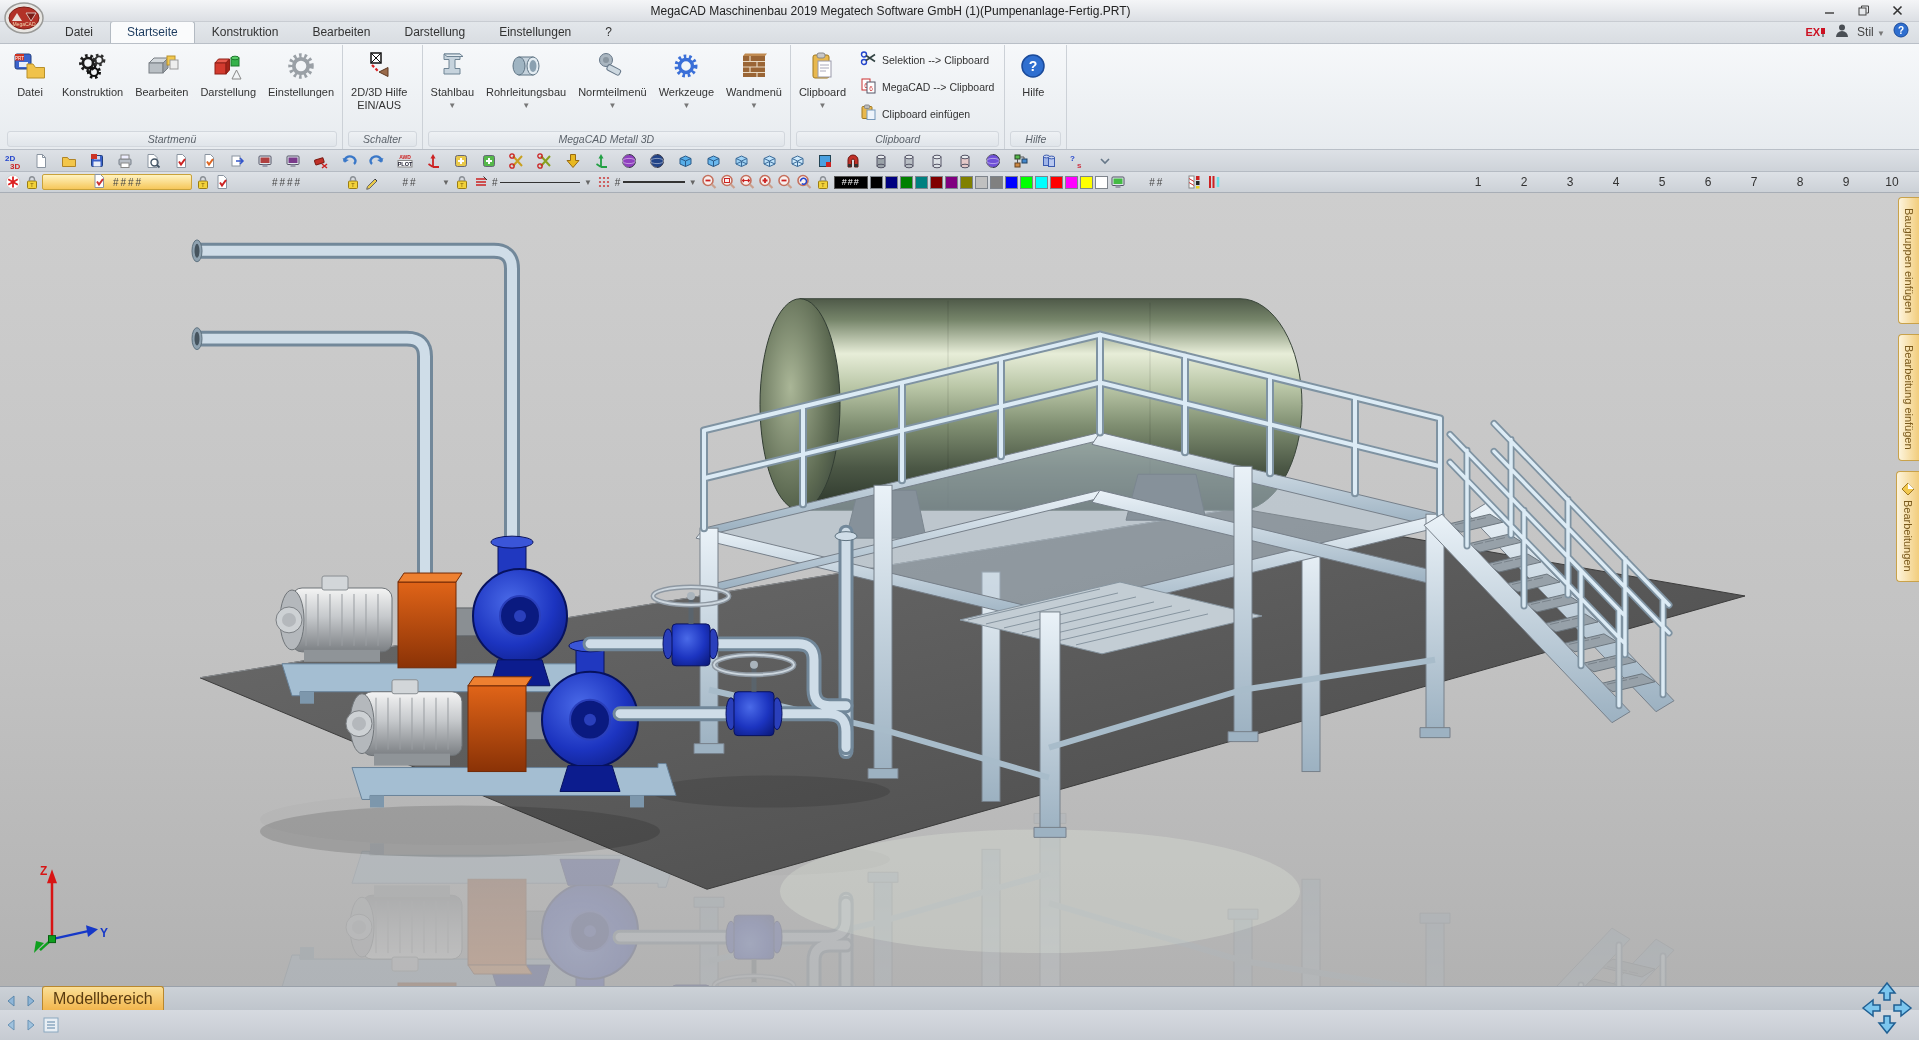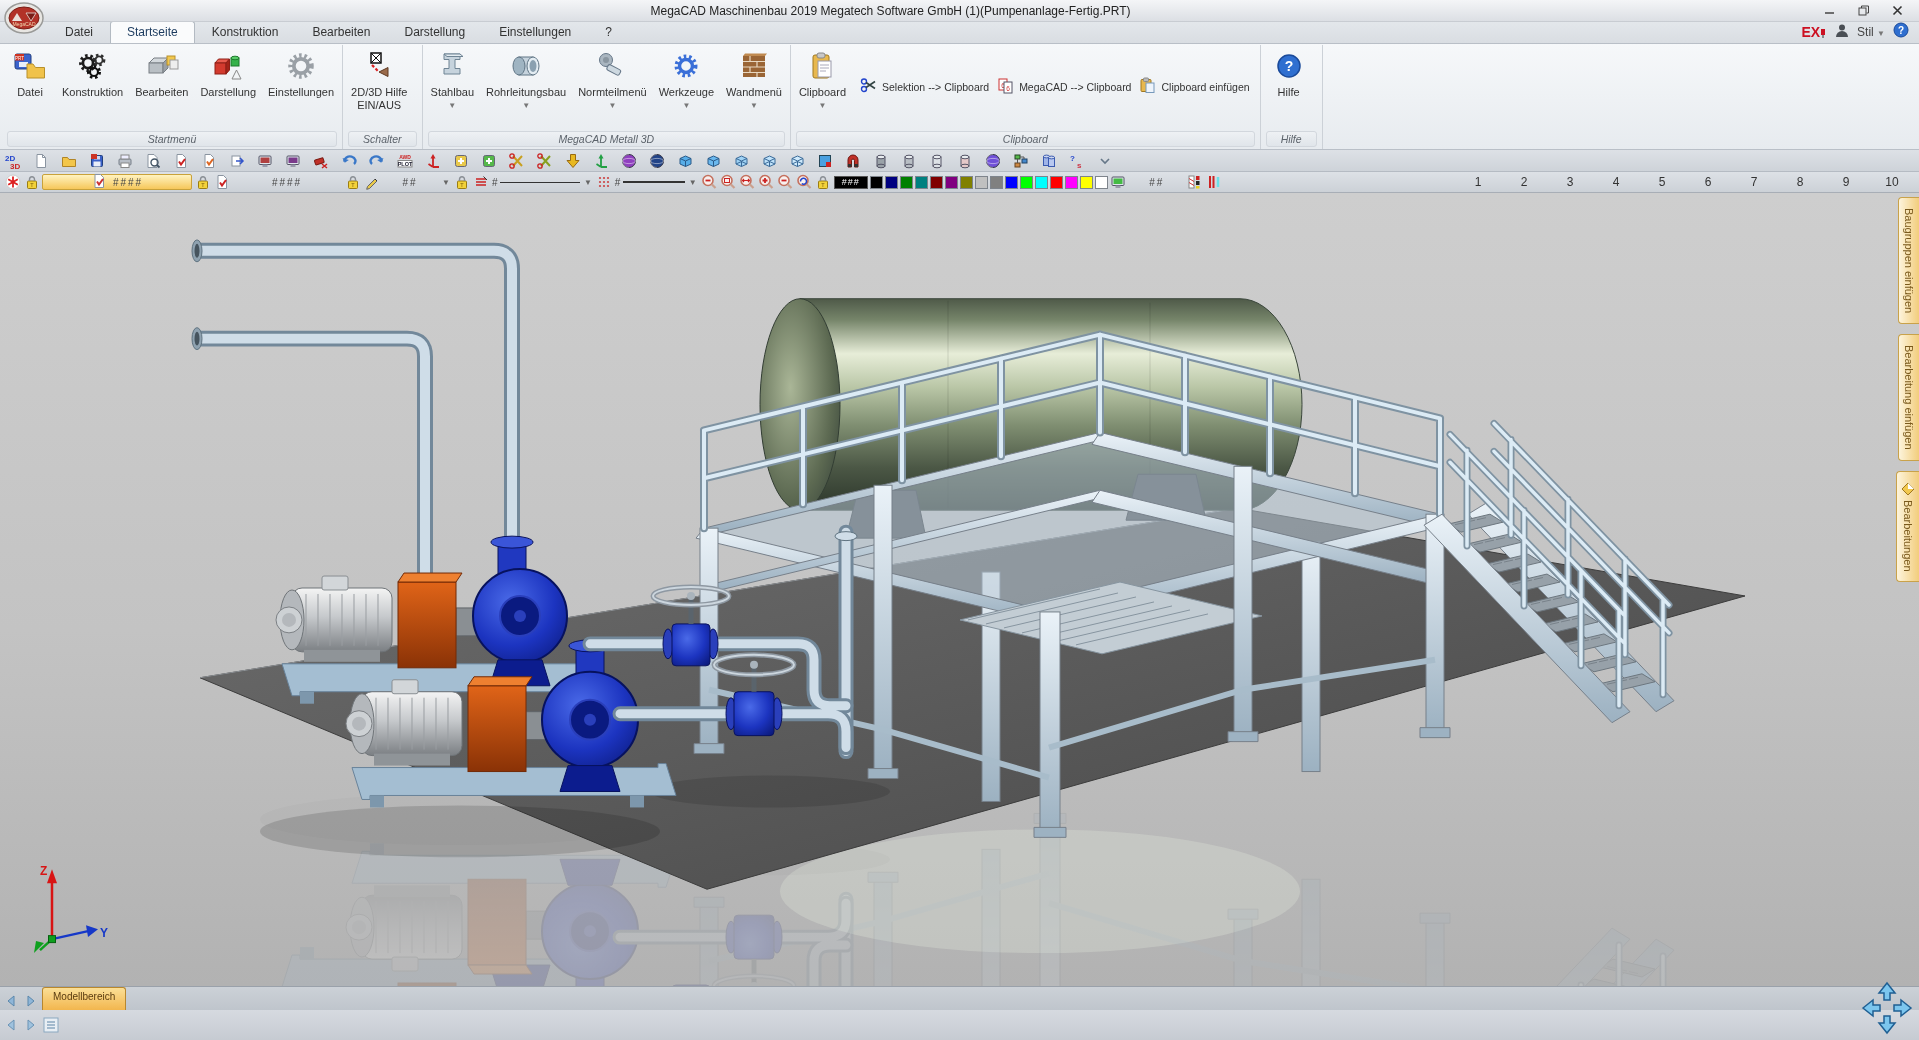--- a/index.html
+++ b/index.html
@@ -12,32 +12,32 @@
   .logo { position:absolute; left:4px; top:1px; width:40px; height:34px; z-index:10; }
   .win-title { flex:1; text-align:center; font-size:12px; color:#222; }
   .win-controls { display:flex; gap:2px; padding-right:6px; }
   .win-btn { width:32px; height:18px; display:flex; align-items:center; justify-content:center; cursor:default; }
 
   
   .tabbar { height:22px; background:linear-gradient(#e3e7eb,#d9dde2); display:flex; align-items:flex-end; padding-left:48px; border-bottom:1px solid #b9bfc7; flex:none; }
   .mtab { padding:3px 16px 4px; font-size:12px; color:#333; border:1px solid transparent; border-bottom:none; border-radius:3px 3px 0 0; }
   .mtab.active { background:#fafbfc; border-color:#b3bac2; color:#1b3a5e; }
   .tab-right { margin-left:auto; display:flex; align-items:center; gap:8px; padding:0 10px 2px; }
-  .ex-label { color:#cc1122; font-weight:bold; font-size:14px; }
+  .ex-label { color:#cc1122; font-weight:bold; font-size:11px; }
 
   
   .ribbon { height:106px; background:linear-gradient(#f6f8fa,#e7ebef); display:flex; align-items:stretch; padding:1px 2px 0; border-bottom:1px solid #b9bfc7; flex:none; }
   .ribbon-group { display:flex; flex-direction:column; border-right:1px solid #ccd1d7; padding:0 2px; }
   .rg-content { flex:1; display:flex; align-items:stretch; }
   .rg-label { height:16px; margin:1px 3px 2px; font-size:10.5px; color:#5c636b; text-align:center; line-height:15px; background:linear-gradient(#eef1f4,#e0e5ea); border:1px solid #d2d7dd; border-radius:3px; padding:0 14px; white-space:nowrap;font-style:italic; }
   .rbtn { display:flex; flex-direction:column; align-items:center; justify-content:flex-start; padding:3px 6px 1px; min-width:52px; border-radius:3px; }
   .ricon { height:36px; display:flex; align-items:center; justify-content:center; }
   .rlab { font-size:11px; color:#333; text-align:center; white-space:pre-line; line-height:13px; margin-top:2px; }
   .rdrop { font-size:8px; color:#777; line-height:8px; margin-top:3px; }
-  .rg-smallcol { display:flex; flex-direction:row; justify-content:space-between; padding:4px 4px 6px; }
+  .rg-smallcol { display:flex; flex-direction:column; justify-content:space-between; padding:4px 4px 6px; }
   .sbtn { display:flex; align-items:center; gap:5px; font-size:10.5px; color:#333; padding:1px 4px; border-radius:2px; white-space:nowrap; }
 
   
   .toolbar1 { height:22px; background:linear-gradient(#dde1e6,#ced3d9); border-bottom:1px solid #b5bbc3; display:flex; align-items:center; gap:11px; padding:0 4px; flex:none; }
   .ticon { width:17px; height:17px; display:flex; align-items:center; justify-content:center; border-radius:2px; }
   .toolbar2 { height:21px; background:linear-gradient(#dde1e6,#ccd1d7); border-bottom:1px solid #a8aeb6; display:flex; align-items:center; gap:2px; padding:0 4px; flex:none; }
   .t2field { height:16px; display:flex; align-items:center; justify-content:center; font-size:10px; letter-spacing:2px; color:#444; }
   .t2field.hl { width:150px; background:linear-gradient(#fff3c0,#f6c75a); border:1px solid #c9a23a; border-radius:2px; gap:6px; }
   .t2field.plain { width:110px; }
   .t2field.small { width:56px; }
@@ -52,21 +52,21 @@
   
   .viewport { flex:1; position:relative; overflow:hidden; background:#bfbfbf; }
   .viewport svg.scene { position:absolute; inset:0; width:100%; height:100%; }
   .side-tabs { position:absolute; top:4px; right:0; width:26px; display:flex; flex-direction:column; gap:10px; align-items:flex-end; }
   .side-tab { writing-mode:vertical-rl; background:linear-gradient(90deg,#fdf4dc,#f2cd7c); border:1px solid #c9a24a; border-right:none; border-radius:4px 0 0 4px; color:#7a5a1d; font-size:11px; padding:10px 4px; display:flex; align-items:center; gap:4px; }
 
   
   .status1 { height:24px; background:linear-gradient(#ccd1d7,#bfc5cc); display:flex; align-items:flex-end; gap:2px; padding:0 2px; border-top:1px solid #9aa1aa; flex:none; }
   .status2 { height:30px; background:linear-gradient(#d6dae0,#c6cbd2); display:flex; align-items:center; gap:2px; padding:0 2px; flex:none; position:relative; }
   .navarr { width:18px; height:18px; display:flex; align-items:center; justify-content:center; }
-  .model-tab { background:linear-gradient(#fbdf96,#f2b64e); border:1px solid #b8872e; border-bottom:none; border-radius:3px 3px 0 0; padding:3px 10px 8px; font-size:10px; color:#5a3c10; }
+  .model-tab { background:linear-gradient(#fbdf96,#f2b64e); border:1px solid #b8872e; border-bottom:none; border-radius:3px 3px 0 0; padding:3px 10px 2px; font-size:16px; color:#5a3c10; }
   .pan-cross { position:absolute; right:6px; bottom:2px; }
   .list-icon { width:18px; height:18px; }
 </style>
 </head>
 <body>
 
 <div class="app">
 
   <div class="titlebar">
     <div class="logo">

